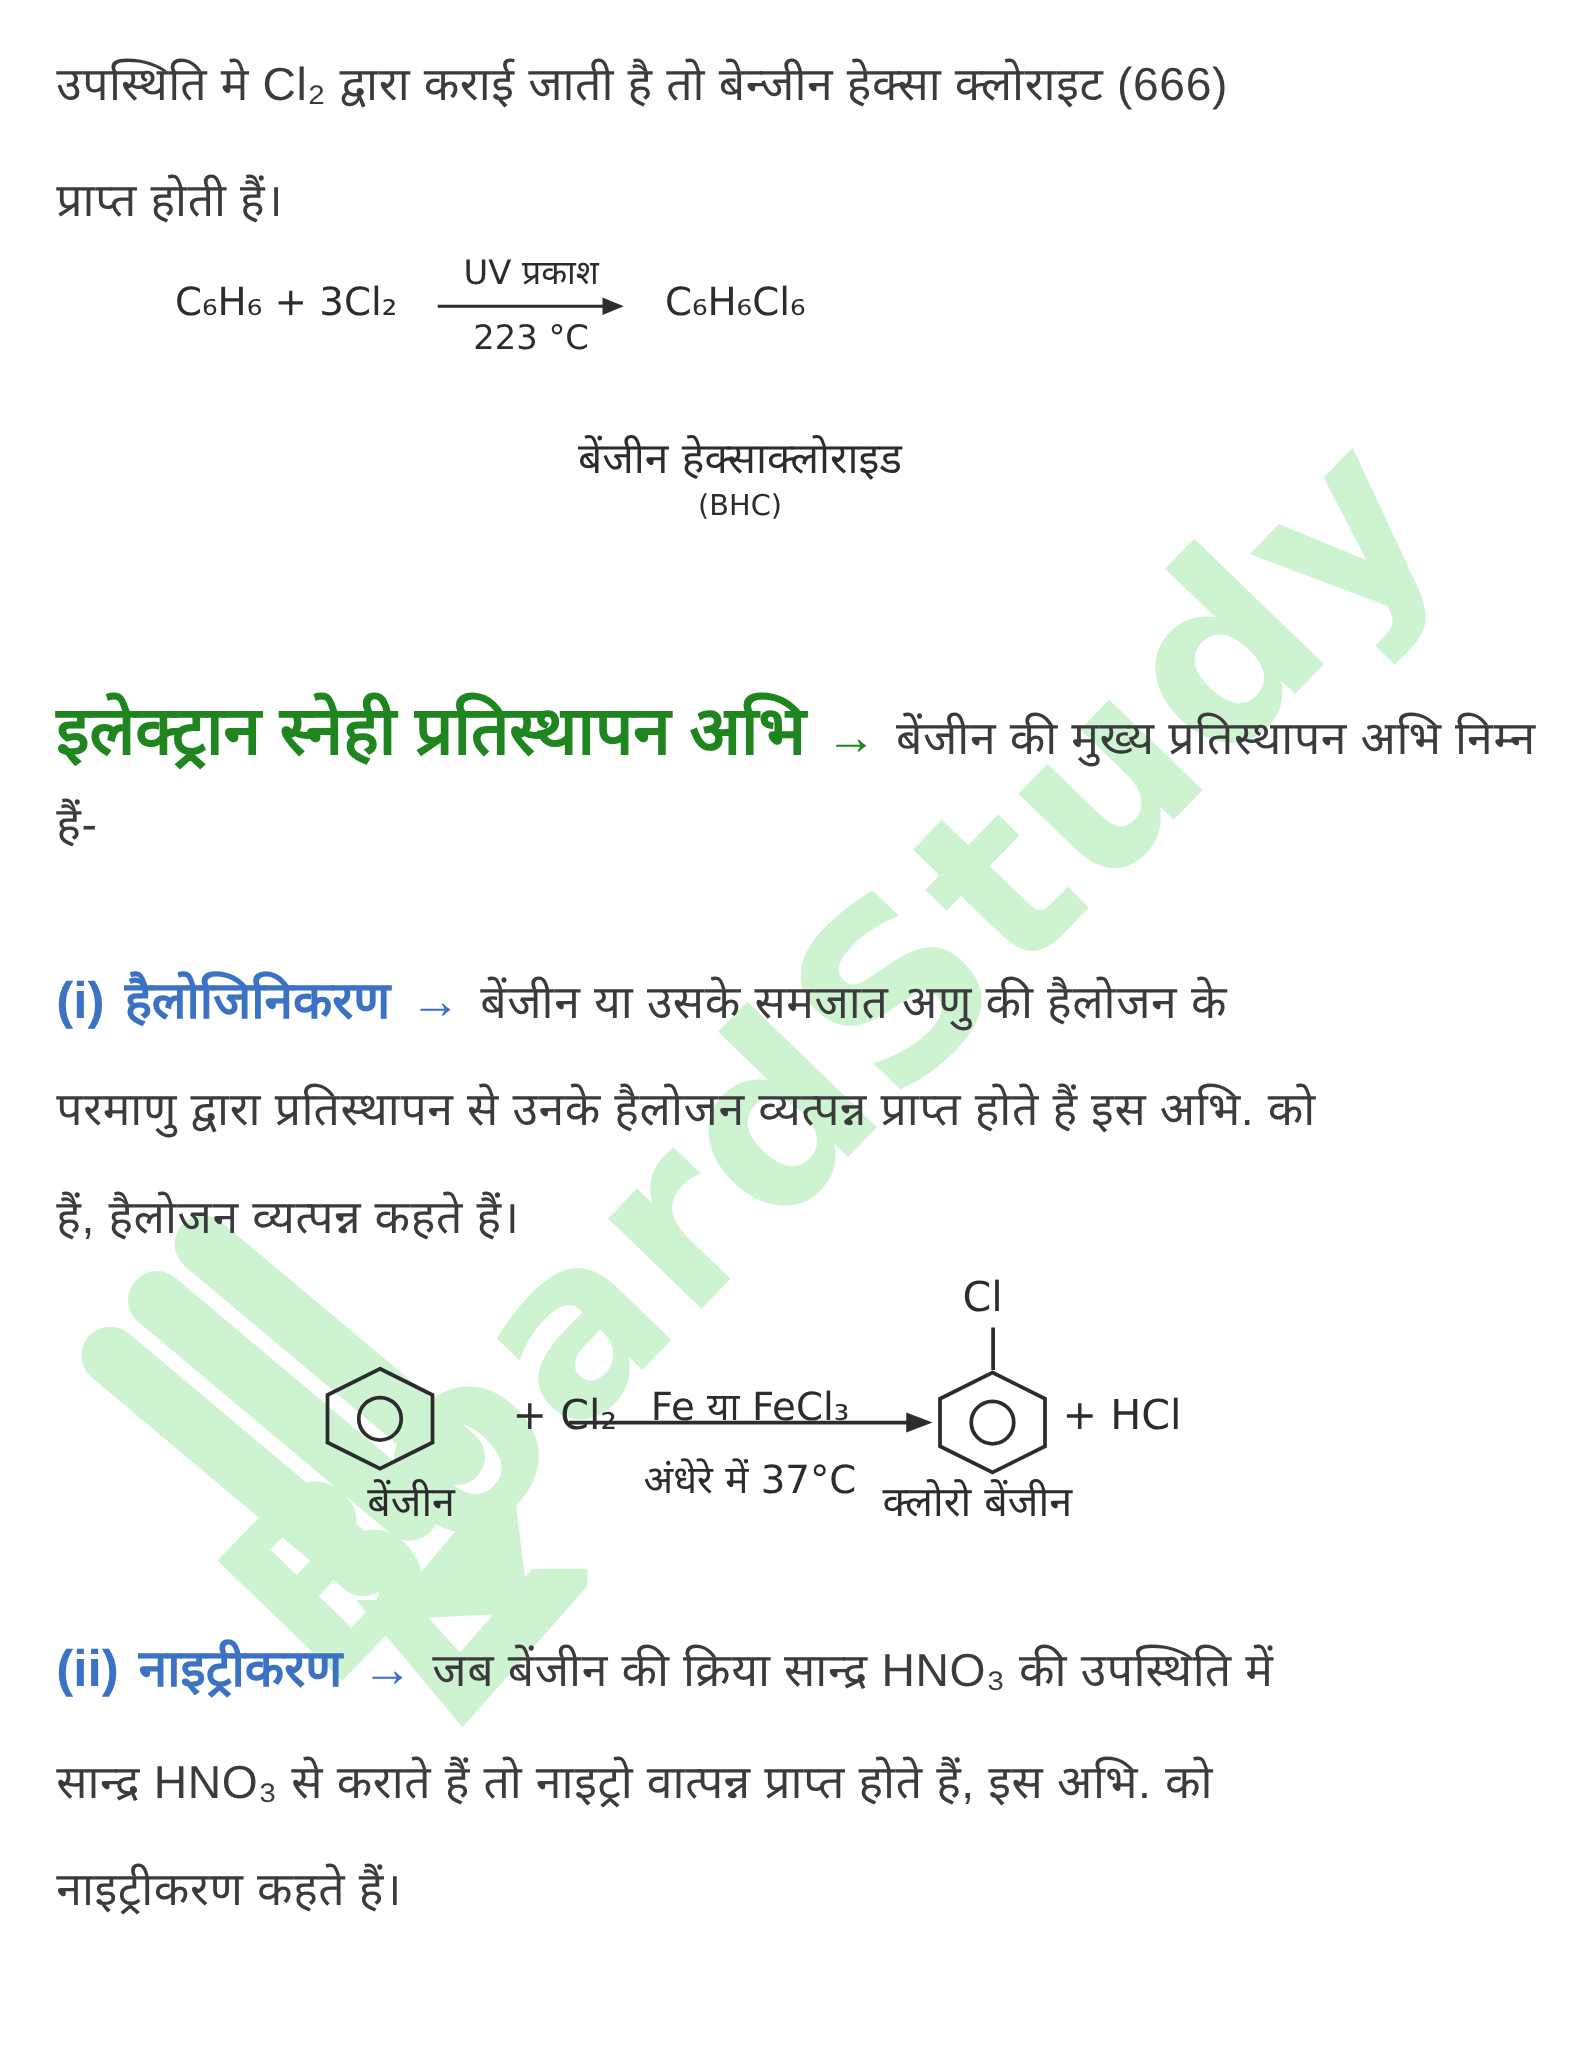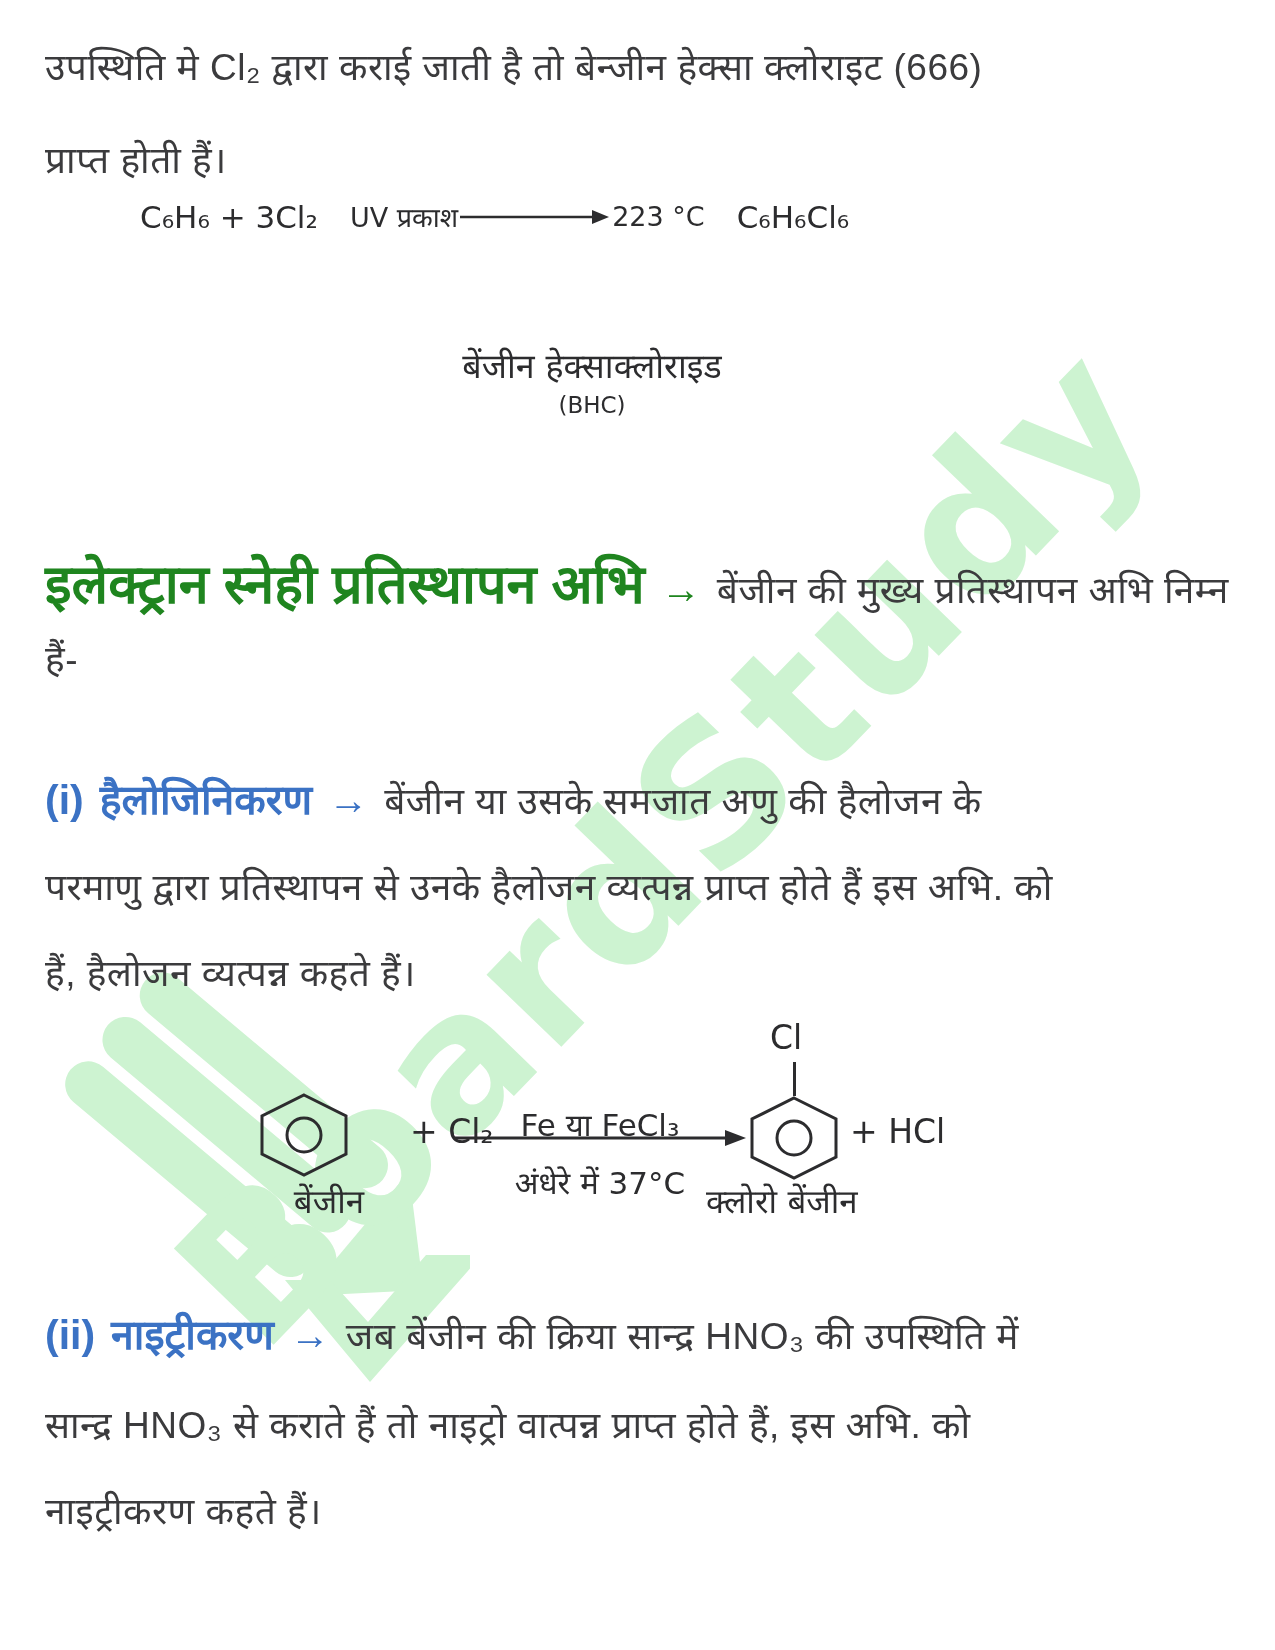--- a/index.html
+++ b/index.html
@@ -30,21 +30,21 @@
   .h-blue{font-size:41px;font-weight:700;color:var(--blue);}
   .arrow-glyph{font-size:40px;font-weight:400;}
   .arrow-green{color:var(--green);}
   .arrow-blue{color:var(--blue);}
   
   .formula{font-family:"DejaVu Sans",sans-serif;color:var(--formula-ink);}
   .equation{
     position:absolute;left:140px;top:198px;z-index:1;
     display:flex;align-items:center;gap:32px;font-size:31px;
   }
-  .arrow-block{display:inline-flex;flex-direction:row;align-items:center;gap:2px;}
+  .arrow-block{display:inline-flex;flex-direction:column;align-items:center;gap:2px;}
   .cond{font-size:27px;}
   .center-block{position:absolute;text-align:center;z-index:1;}
   
   .diagram{position:absolute;left:0;top:1000px;width:1275px;height:230px;z-index:1;}
   .diagram .abs{position:absolute;}
   .bond{position:absolute;width:3px;background:var(--formula-ink);}
   .dg-label{font-size:31px;margin-top:13px;}
   .dg-formula{font-size:33px;}
 </style>
 </head>

